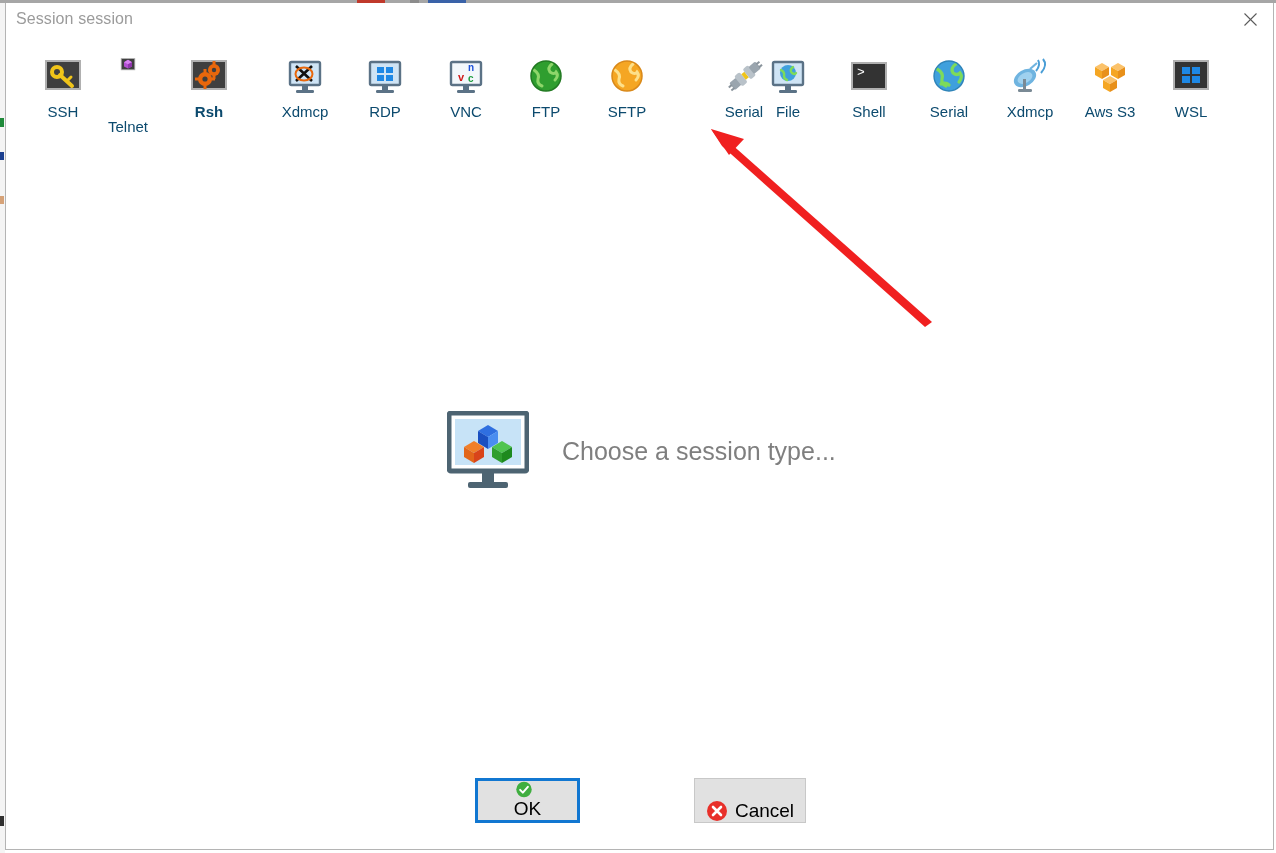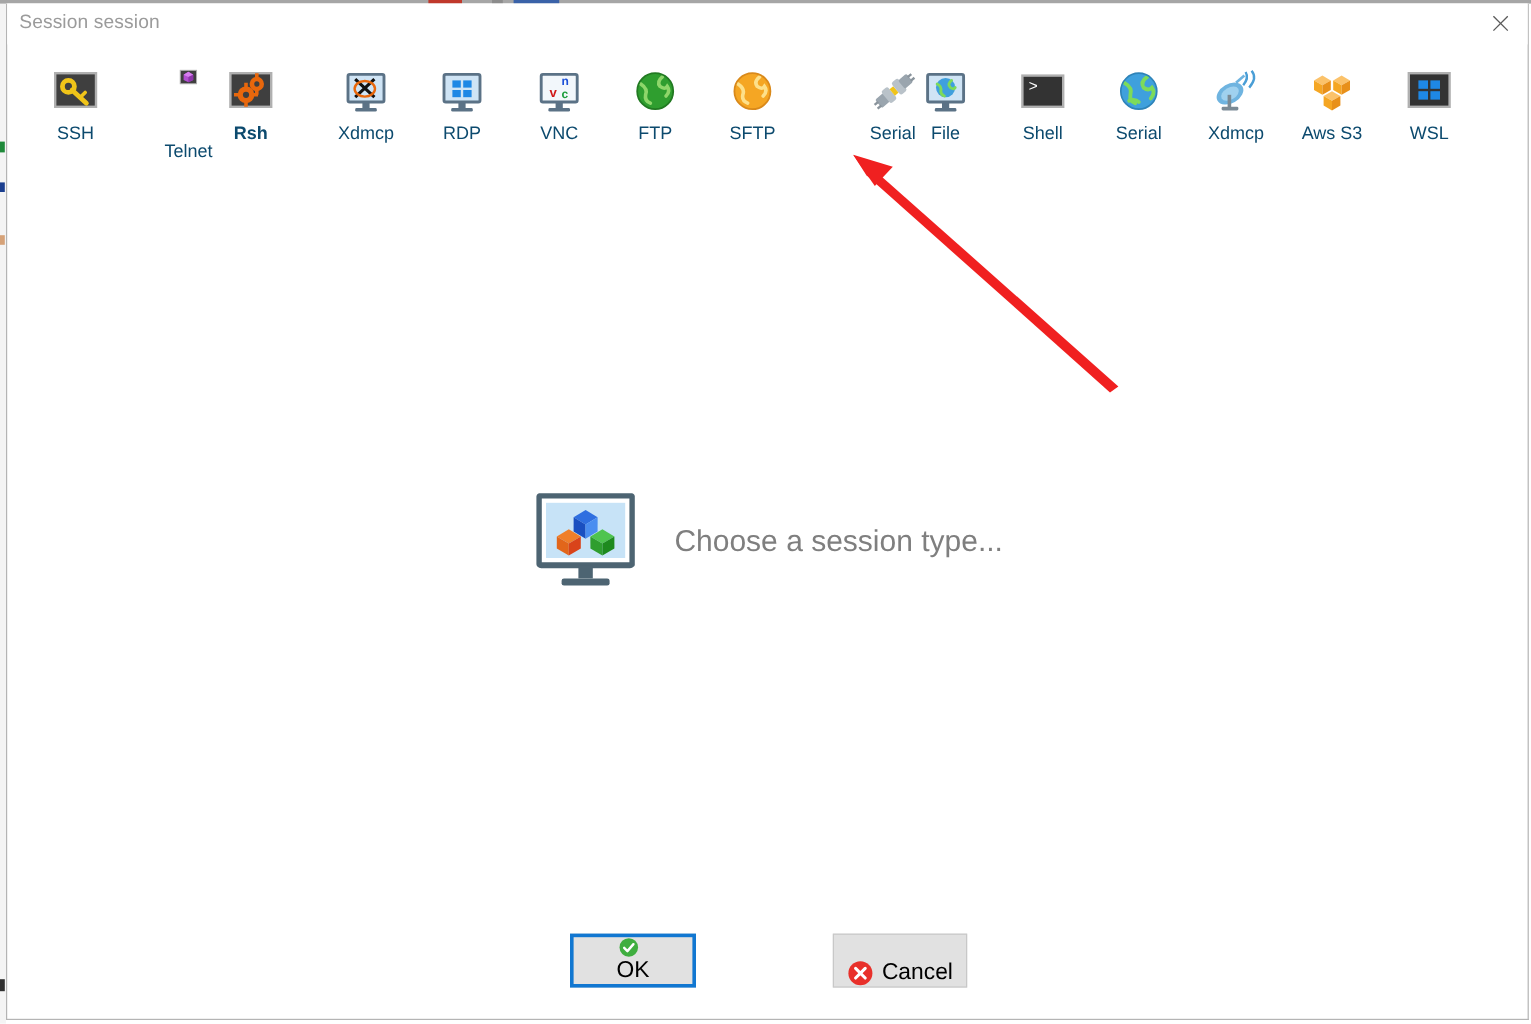--- a/index.html
+++ b/index.html
@@ -202,21 +202,21 @@
     <div class="session-item" style="left:14px;">
       <svg class="session-icon" viewBox="0 0 40 40">
         <rect x="3" y="4" width="34" height="28" fill="#3f3f3f" stroke="#b0b0b0" stroke-width="2"></rect>
         <circle cx="14" cy="15" r="5" fill="none" stroke="#f0c419" stroke-width="4"></circle>
         <path d="M17 18 L29 29" stroke="#f0c419" stroke-width="4" stroke-linecap="round"></path>
         <path d="M25 23 L28 20" stroke="#f0c419" stroke-width="3" stroke-linecap="round"></path>
       </svg>
       <div class="session-label">SSH</div>
     </div>
 
-    <div class="session-item" style="left:108px;gap:39px;">
+    <div class="session-item" style="left:79px;gap:39px;">
       <svg class="session-icon" viewBox="0 0 40 40">
         <rect x="3" y="4" width="34" height="28" fill="#3f3f3f" stroke="#b0b0b0" stroke-width="2"></rect>
         <path d="M20 7 L30 13 L30 24 L20 29 L10 24 L10 13 Z" fill="#b24fd1"></path>
         <path d="M20 7 L30 13 L20 18 L10 13 Z" fill="#d77ef0"></path>
         <path d="M20 18 L30 13 L30 24 L20 29 Z" fill="#8e35ab"></path>
       </svg>
       <div class="session-label">Telnet</div>
     </div>
 
     <div class="session-item" style="left:160px;font-weight:bold;">

